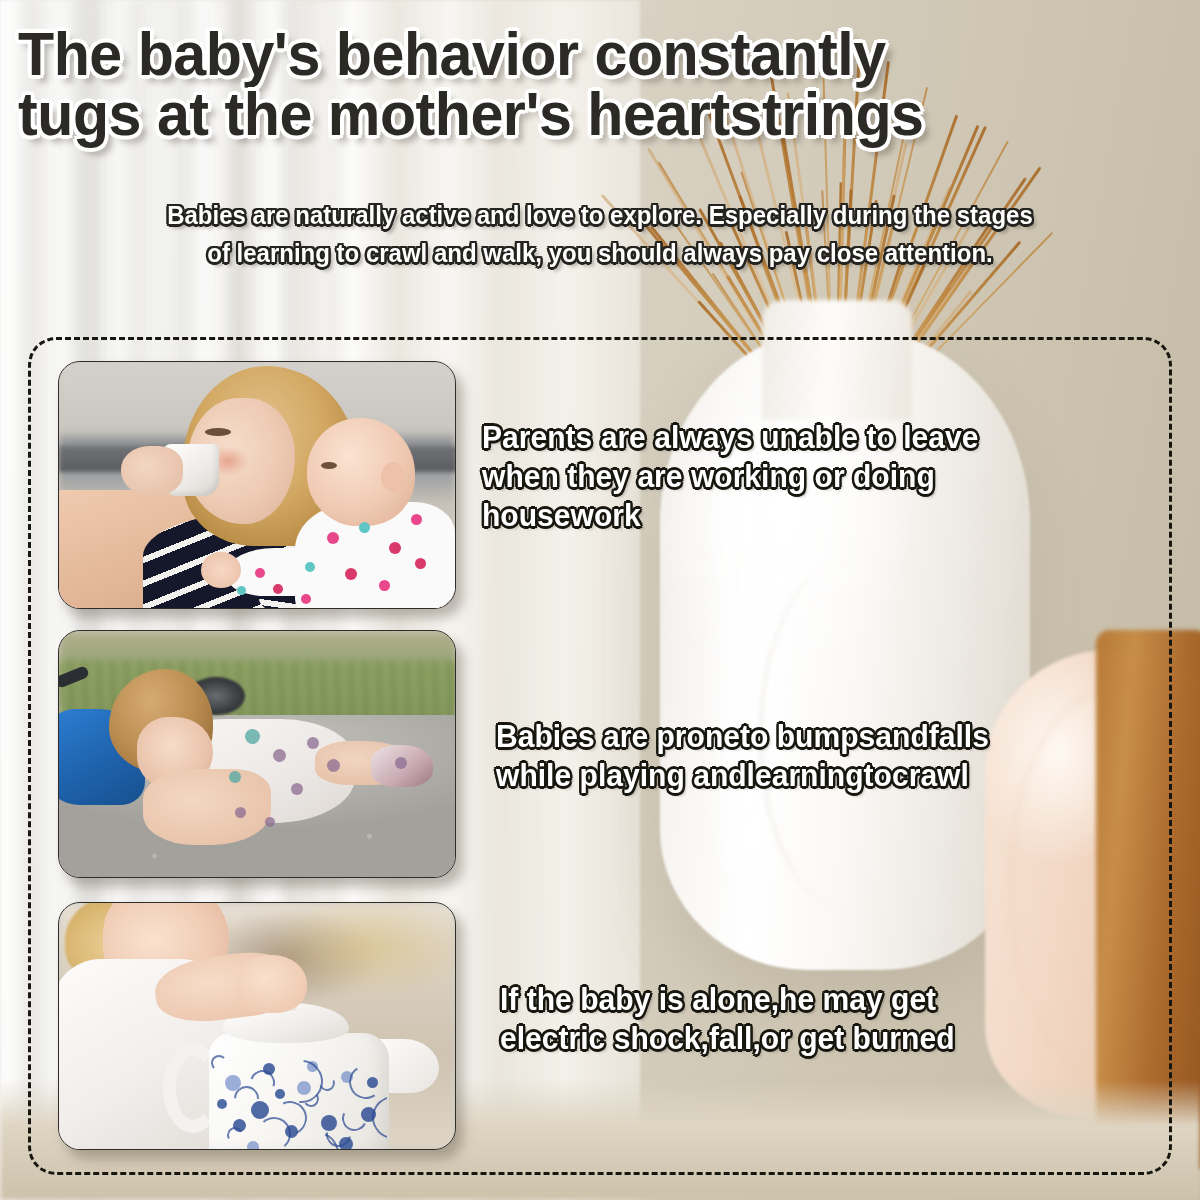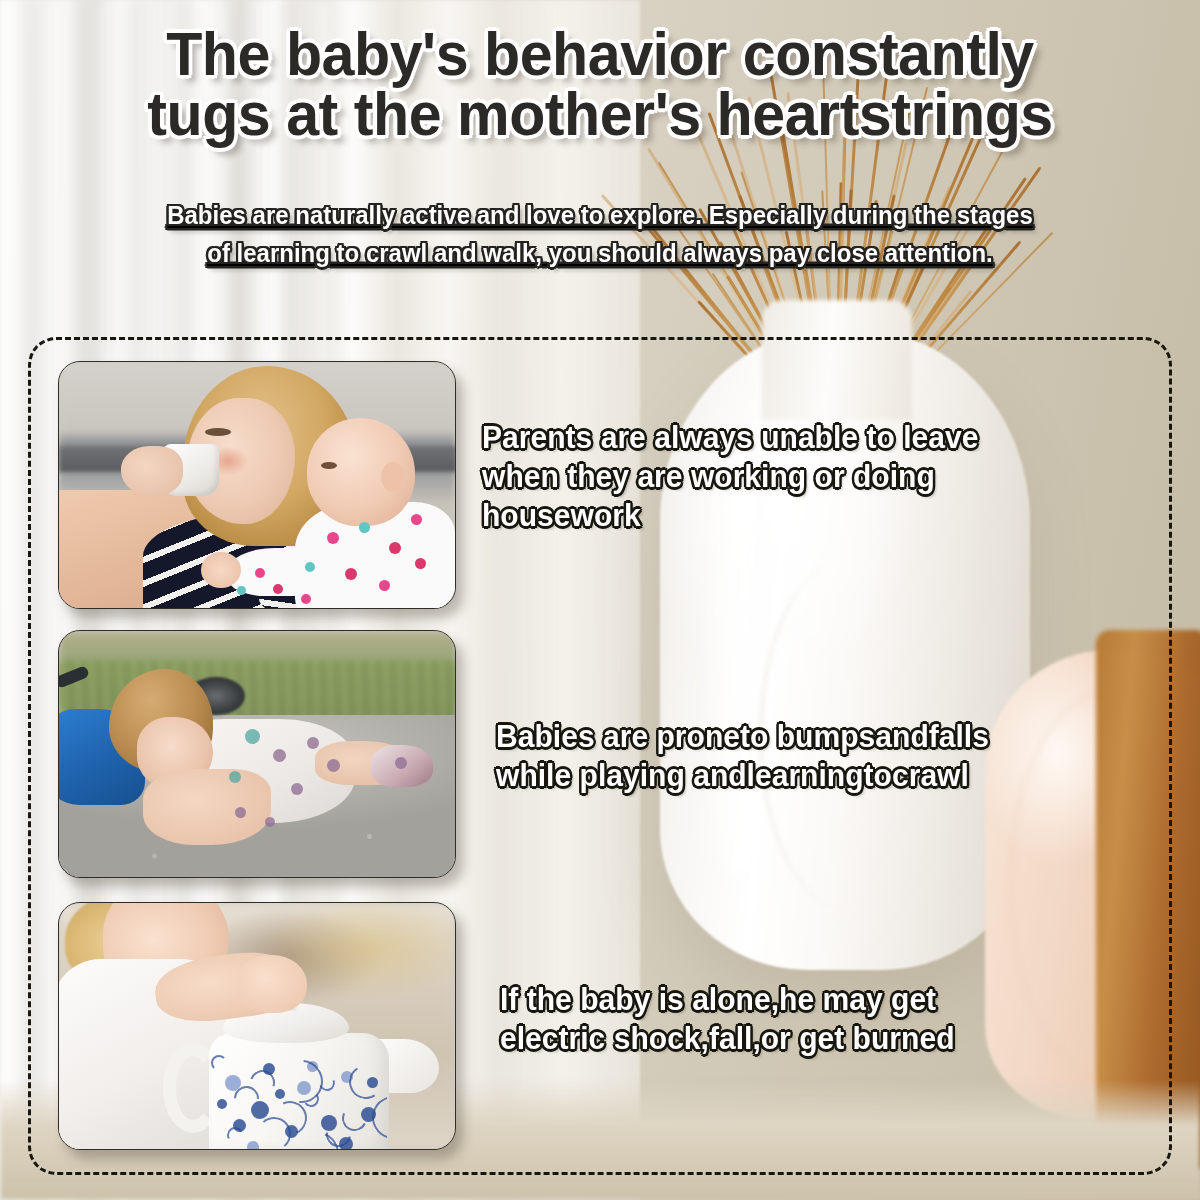--- a/index.html
+++ b/index.html
@@ -128,21 +128,20 @@
   
   .bg-table {
     position:absolute; left:0; bottom:0; width:1200px; height:120px;
     background:linear-gradient(180deg, rgba(223,214,198,0) 0%, #ded5c3 38%, #cdc2ab 100%);
     filter:blur(2px);
   }
 
   
   .headline-wrap {
     position:absolute; left:0; top:24px; width:1200px;
-    text-align:center;
     z-index:20;
   }
   .headline {
     font-family:"Liberation Sans", sans-serif;
     font-size:61px;
     font-weight:bold;
     line-height:60px;
     letter-spacing:-0.5px;
     color:#2b2a27;
     transform:scaleX(0.97);
@@ -154,21 +153,20 @@
       -4px  0   0 #ffffff, 4px  0   0 #ffffff,
        0   -4px 0 #ffffff, 0    4px 0 #ffffff,
        7px 7px 6px rgba(60,50,40,.35);
     white-space:pre-line;
   }
 
   .subtitle-wrap {
     position:absolute; left:70px; top:196px; width:1060px;
     text-align:center;
     z-index:20;
-    text-decoration:underline;
   }
   .subtitle {
     font-family:"Liberation Sans", sans-serif;
     font-size:25px;
     font-weight:bold;
     line-height:38px;
     color:#ffffff;
     transform:scaleX(0.96);
     text-shadow:
       -2px -2px 0 #24231f, 2px -2px 0 #24231f,

